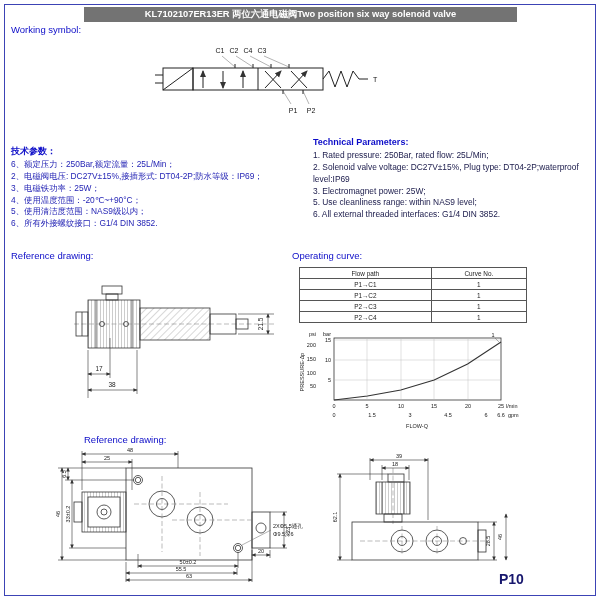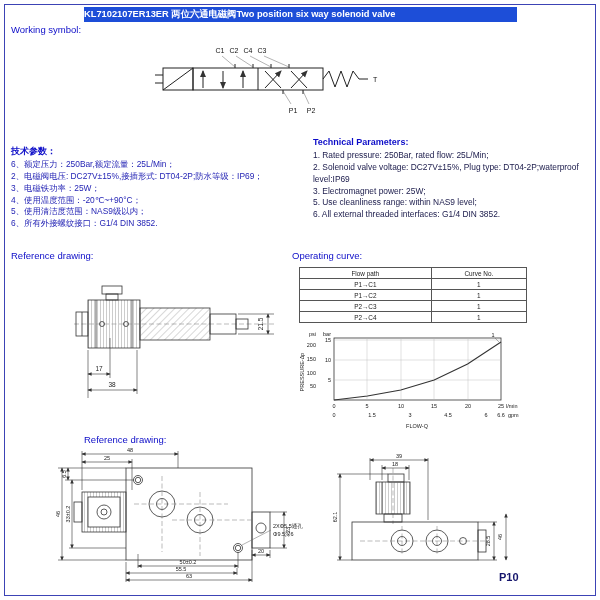--- a/index.html
+++ b/index.html
@@ -1,30 +1,30 @@
 <!DOCTYPE html>
 <html><head>
 <meta charset="utf-8">
 <style>
   html,body{margin:0;padding:0;background:#ffffff;}
   .page{position:relative;width:600px;height:600px;background:#fff;overflow:hidden;
         font-family:"Liberation Sans","DejaVu Sans",sans-serif;color:#222;}
   .frame{position:absolute;left:4px;top:4px;right:4px;bottom:4px;border:1.5px solid #3c43b5;}
   .abs{position:absolute;}
-  .header-bar{position:absolute;left:84px;top:7px;width:433px;height:15px;background:#1d4ed8;
-              color:#fff;font-size:9.3px;font-weight:bold;line-height:15px;white-space:nowrap;}
+  .header-bar{position:absolute;left:84px;top:7px;width:433px;height:15px;background:#737373;
+              color:#fff;font-size:9.3px;font-weight:bold;text-align:center;line-height:15px;white-space:nowrap;}
   .sec-label{position:absolute;color:#0d0dc8;font-weight:normal;font-size:9.5px;white-space:nowrap;}
   .params{position:absolute;font-size:8.4px;line-height:1.42;}
   .params .title{font-weight:bold;font-size:9px;color:#0d0dc8;margin-bottom:1px;}
   .cn{left:11px;top:136px;width:272px;color:#2525b5;margin-top:9px;}
   .en{left:292px;top:136px;width:298px;color:#20204f;margin-left:21px;}
   table.curve{position:absolute;left:299px;top:267px;width:228px;border-collapse:collapse;
               font-size:6.4px;color:#222;table-layout:fixed;}
   table.curve th,table.curve td{border:0.8px solid #555;text-align:center;padding:1.5px 2px;font-weight:normal;}
-  .pageno{position:absolute;left:499px;top:571px;font-size:11px;font-weight:bold;color:#16166d;}
+  .pageno{position:absolute;left:499px;top:571px;font-size:14px;font-weight:bold;color:#16166d;}
   svg{font-family:inherit;}
   svg .ln{stroke:#333;stroke-width:0.8;fill:none;}
   svg .thin{stroke:#666;stroke-width:0.5;fill:none;}
   svg .dim{stroke:#333;stroke-width:0.6;fill:none;}
   svg .dash{stroke:#777;stroke-width:0.5;fill:none;stroke-dasharray:5 2.5;}
   svg .grid{stroke:#b0b0b0;stroke-width:0.4;fill:none;}
   svg .sym{stroke:#222;stroke-width:1;fill:none;}
   svg .curveln{stroke:#333;stroke-width:1.1;fill:none;}
   svg .t{fill:#222;font-size:6.5px;}
   svg .t5{fill:#222;font-size:5.5px;}

